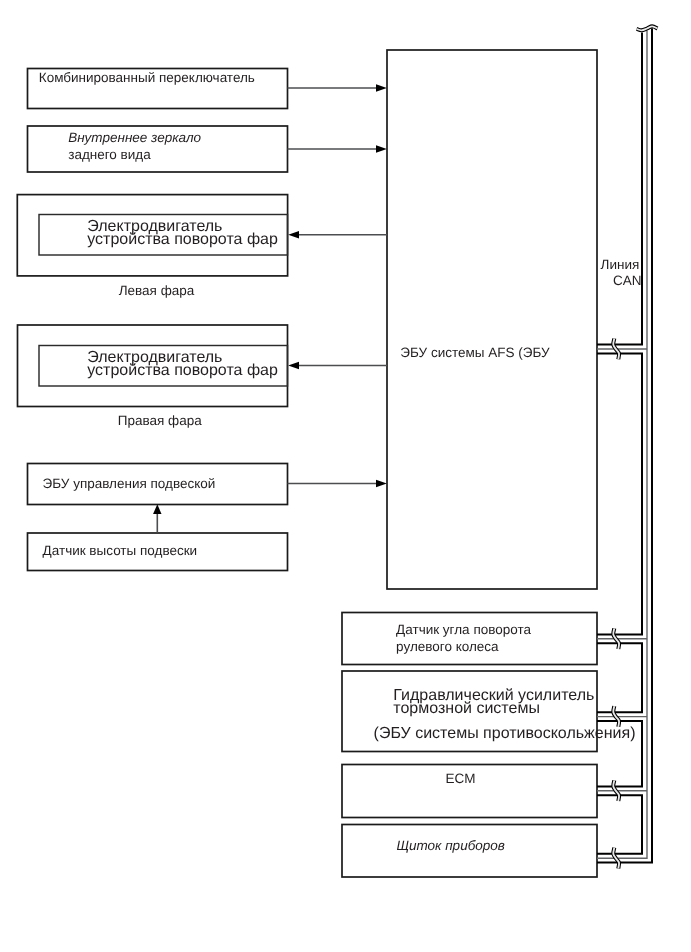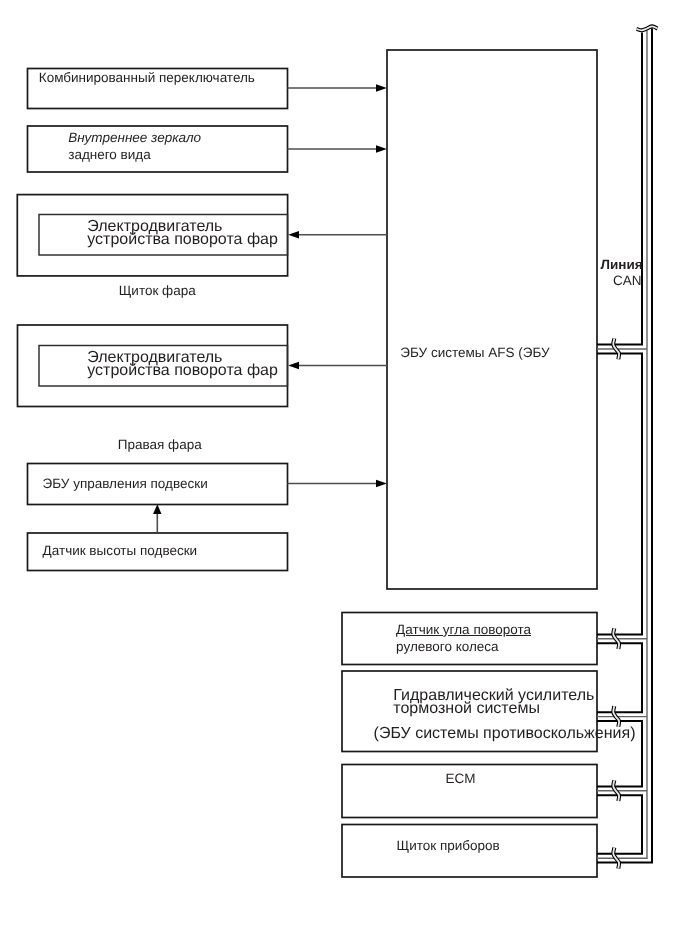--- a/index.html
+++ b/index.html
@@ -93,40 +93,40 @@
   </svg>
 
   <div class="tx t14" style="left:38.8px;top:70.2px;">Комбинированный переключатель</div>
 
   <div class="tx t14" style="left:68.2px;top:130.4px;font-style:italic;">Внутреннее зеркало</div>
   <div class="tx t14" style="left:68.2px;top:146.6px;">заднего вида</div>
 
   <div class="tx t11" style="left:87.3px;top:219.5px;">Электродвигатель</div>
   <div class="tx t11" style="left:87.3px;top:232.5px;">устройства поворота фар</div>
 
-  <div class="tx t14" style="left:118.7px;top:282.5px;">Щиток фара</div>
+  <div class="tx t14" style="left:118.7px;top:282.5px;">Левая фара</div>
 
   <div class="tx t11" style="left:87.3px;top:350.5px;">Электродвигатель</div>
   <div class="tx t11" style="left:87.3px;top:363.5px;">устройства поворота фар</div>
 
-  <div class="tx t14" style="left:117.8px;top:413.3px;margin-top:24px;">Правая фара</div>
+  <div class="tx t14" style="left:117.8px;top:413.3px;">Правая фара</div>
 
-  <div class="tx t14" style="left:42.6px;top:476px;">ЭБУ управления подвески</div>
+  <div class="tx t14" style="left:42.6px;top:476px;">ЭБУ управления подвеской</div>
 
   <div class="tx t14" style="left:42.6px;top:543.4px;">Датчик высоты подвески</div>
 
   <div class="tx t14" style="left:400.3px;top:344.6px;">ЭБУ системы AFS (ЭБУ</div>
 
-  <div class="tx t14" style="left:396.1px;top:621.9px;text-decoration:underline;">Датчик угла поворота</div>
+  <div class="tx t14" style="left:396.1px;top:621.9px;">Датчик угла поворота</div>
   <div class="tx t14" style="left:396.1px;top:639.3px;">рулевого колеса</div>
 
   <div class="tx t11" style="left:393.3px;top:688.6px;">Гидравлический усилитель</div>
   <div class="tx t11" style="left:393.3px;top:701.6px;">тормозной системы</div>
   <div class="tx t11" style="left:373.6px;top:726.7px;">(ЭБУ системы противоскольжения)</div>
 
   <div class="tx t14" style="left:445.6px;top:771px;">ECM</div>
 
-  <div class="tx t14" style="left:396.5px;top:837.6px;">Щиток приборов</div>
+  <div class="tx t14" style="left:396.5px;top:837.6px;font-style:italic;">Щиток приборов</div>
 
-  <div class="tx t14" style="left:600.6px;top:256.5px;font-weight:bold;">Линия</div>
+  <div class="tx t14" style="left:600.6px;top:256.5px;">Линия</div>
   <div class="tx t14" style="left:613px;top:273.2px;">CAN</div>
 
 </div>
 
 </body></html>

